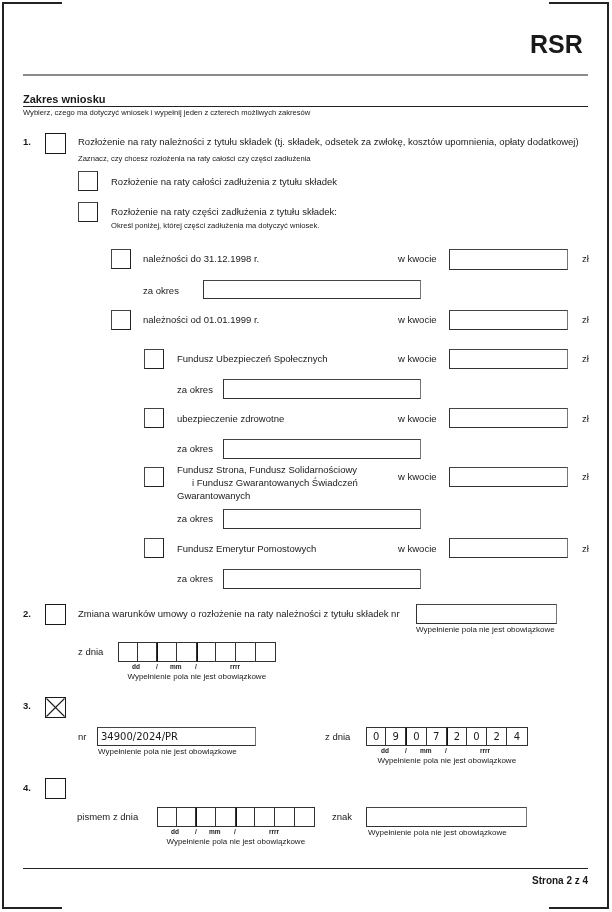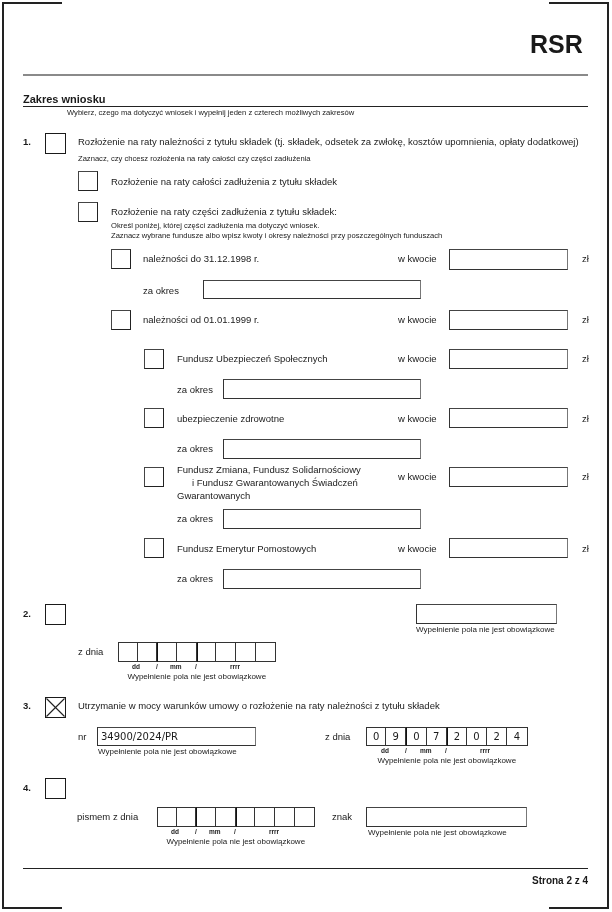--- a/index.html
+++ b/index.html
@@ -54,40 +54,39 @@
   <div class="fr" style="left:2px;top:2px;width:60px;height:1.5px;"></div>
   <div class="fr" style="left:549px;top:2px;width:60px;height:1.5px;"></div>
   <div class="fr" style="left:2px;top:907px;width:60px;height:1.5px;"></div>
   <div class="fr" style="left:549px;top:907px;width:60px;height:1.5px;"></div>
 
   <div class="t b" style="left:530px;top:31px;font-size:25px;line-height:26px;">RSR</div>
   <div class="rule" style="left:23px;top:74px;width:565px;height:2px;background:#8a8a8a;"></div>
 
   <div class="t b" style="left:23px;top:93px;font-size:11px;line-height:13px;">Zakres wniosku</div>
   <div class="rule" style="left:23px;top:106px;width:565px;height:1px;background:#222;"></div>
-  <div class="t s" style="left:23px;top:108px;margin-left:44px;">Wybierz, czego ma dotyczyć wniosek i wypełnij jeden z czterech możliwych zakresów</div>
+  <div class="t s" style="left:23px;top:108px;">Wybierz, czego ma dotyczyć wniosek i wypełnij jeden z czterech możliwych zakresów</div>
 
   <div class="t b" style="left:23px;top:136px;">1.</div>
   <div class="cb main" style="left:45px;top:133px;">
     
   </div>
   <div class="t s" style="left:78px;top:154px;">Zaznacz, czy chcesz rozłożenia na raty całości czy części zadłużenia</div>
   <div class="t" style="left:78px;top:136px;">Rozłożenie na raty należności z tytułu składek (tj. składek, odsetek za zwłokę, kosztów upomnienia, opłaty dodatkowej)</div>
 
   <div class="cb" style="left:78px;top:171px;">
     
   </div>
   <div class="t" style="left:111px;top:176px;">Rozłożenie na raty całości zadłużenia z tytułu składek</div>
 
   <div class="cb" style="left:78px;top:202px;">
     
   </div>
   <div class="t" style="left:111px;top:206px;">Rozłożenie na raty części zadłużenia z tytułu składek:</div>
   <div class="t s" style="left:111px;top:221px;">Określ poniżej, której części zadłużenia ma dotyczyć wniosek.</div>
-  <div class="t s" style="left:111px;top:231px;">Zaznacz wybrane fundusze albo wpisz kwoty i okresy należności przy poszczególnych funduszach</div>
 
   <div class="cb" style="left:111px;top:249px;">
     
   </div>
   <div class="t" style="left:143px;top:253px;">należności do 31.12.1998 r.</div>
   <div class="t" style="left:398px;top:253px;">w kwocie</div>
   <input class="fld" style="left: 449px; top: 249px; width: 119px; height: 21px;" value="">
   <div class="t" style="left:582px;top:253px;">zł</div>
   <div class="t" style="left:143px;top:285px;">za okres</div>
   <input class="fld" style="left: 203px; top: 280px; width: 218px; height: 19px;" value="">
@@ -116,21 +115,21 @@
   <div class="t" style="left:177px;top:413px;">ubezpieczenie zdrowotne</div>
   <div class="t" style="left:398px;top:413px;">w kwocie</div>
   <input class="fld" style="left: 449px; top: 408px; width: 119px;" value="">
   <div class="t" style="left:582px;top:413px;">zł</div>
   <div class="t" style="left:177px;top:443px;">za okres</div>
   <input class="fld" style="left: 223px; top: 439px; width: 198px;" value="">
 
   <div class="cb" style="left:144px;top:467px;">
     
   </div>
-  <div class="t" style="left:177px;top:464px;">Fundusz Zmiana, Fundusz Solidarnościowy</div>
+  <div class="t" style="left:177px;top:464px;">Fundusz Strona, Fundusz Solidarnościowy</div>
   <div class="t" style="left:177px;top:477px;padding-left:15px;">i Fundusz Gwarantowanych Świadczeń</div>
   <div class="t" style="left:177px;top:490px;">Gwarantowanych</div>
   <div class="t" style="left:398px;top:471px;">w kwocie</div>
   <input class="fld" style="left: 449px; top: 467px; width: 119px;" value="">
   <div class="t" style="left:582px;top:471px;">zł</div>
   <div class="t" style="left:177px;top:513px;">za okres</div>
   <input class="fld" style="left: 223px; top: 509px; width: 198px;" value="">
 
   <div class="cb" style="left:144px;top:538px;">
     
@@ -139,20 +138,21 @@
   <div class="t" style="left:398px;top:543px;">w kwocie</div>
   <input class="fld" style="left: 449px; top: 538px; width: 119px;" value="">
   <div class="t" style="left:582px;top:543px;">zł</div>
   <div class="t" style="left:177px;top:573px;">za okres</div>
   <input class="fld" style="left: 223px; top: 569px; width: 198px;" value="">
 
   <div class="t b" style="left:23px;top:608px;">2.</div>
   <div class="cb main" style="left:45px;top:604px;">
     
   </div>
+  <div class="t" style="left:78px;top:608px;">Zmiana warunków umowy o rozłożenie na raty należności z tytułu składek nr</div>
   <input class="fld" style="left: 416px; top: 604px; width: 141px;" value="">
   <div class="t n" style="left:416px;top:625px;">Wypełnienie pola nie jest obowiązkowe</div>
 
   <div class="t" style="left:78px;top:646px;">z dnia</div>
   <div class="date" style="left:118px;top:642px;">
     <div class="cells">
       <input class="cell first" maxlength="1" value="" style="">
       <input class="cell" maxlength="1" value="" style="">
       <input class="cell grp" maxlength="1" value="" style="">
       <input class="cell" maxlength="1" value="" style="">
@@ -171,21 +171,20 @@
     <div class="note">Wypełnienie pola nie jest obowiązkowe</div>
   </div>
 
   <div class="t b" style="left:23px;top:700px;">3.</div>
   <div class="cb main checked" style="left:45px;top:697px;">
     <svg class="xmark" viewBox="0 0 20 20" preserveAspectRatio="none">
         <line x1="0.5" y1="0.5" x2="19.5" y2="19.5" stroke="#222" stroke-width="1.2"></line>
         <line x1="19.5" y1="0.5" x2="0.5" y2="19.5" stroke="#222" stroke-width="1.2"></line>
       </svg>
   </div>
-  <div class="t" style="left:78px;top:700px;">Utrzymanie w mocy warunków umowy o rozłożenie na raty należności z tytułu składek</div>
 
   <div class="t" style="left:78px;top:731px;">nr</div>
   <input class="fld val" style="left: 97px; top: 727px; width: 159px; height: 19px;" value="34900/2024/PR">
   <div class="t n" style="left:98px;top:747px;">Wypełnienie pola nie jest obowiązkowe</div>
 
   <div class="t" style="left:325px;top:731px;">z dnia</div>
   <div class="date tall" style="left:366px;top:727px;">
     <div class="cells">
       <input class="cell first" maxlength="1" value="0" style="">
       <input class="cell" maxlength="1" value="9" style="">

